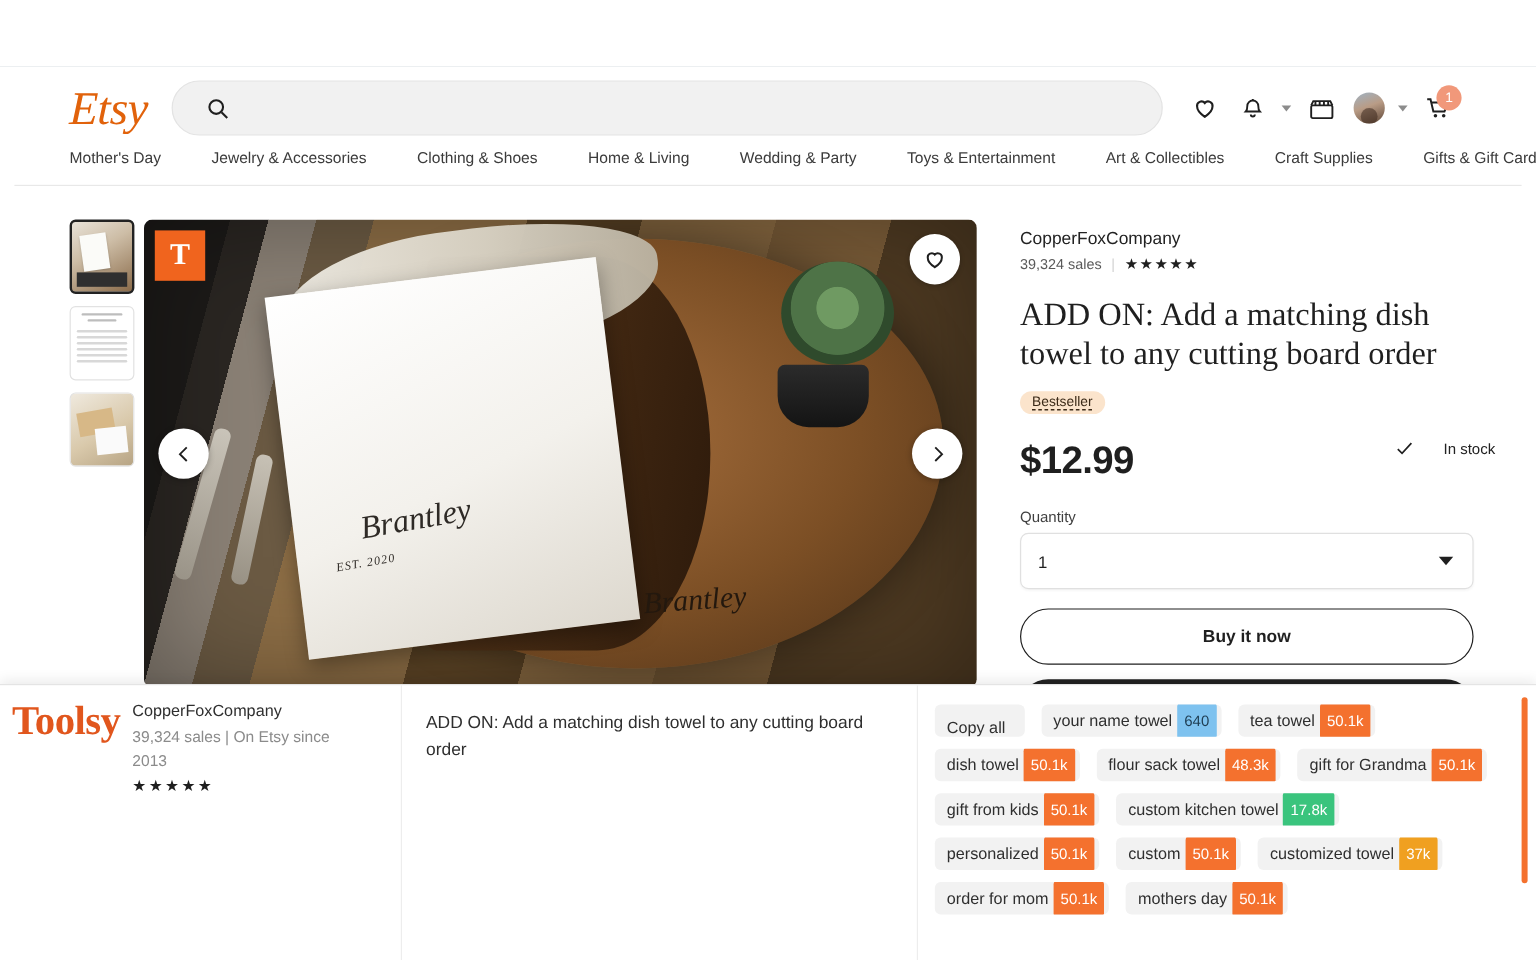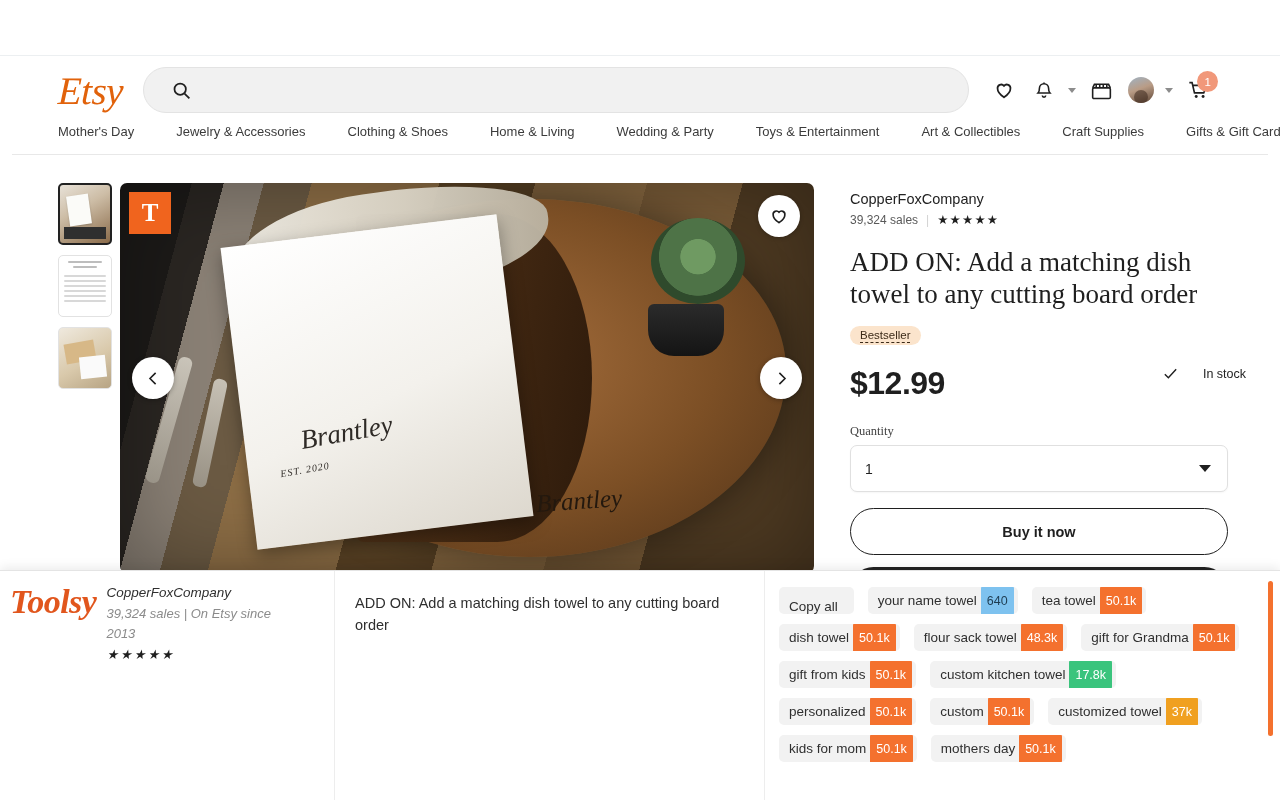--- a/index.html
+++ b/index.html
@@ -216,21 +216,21 @@
   }
   .bestseller {
     display:inline-block; margin-top:16px; background:#fbe4cc; color:#3b2a18;
     border-radius:12px; padding:3px 10px 4px; font-size:11.5px;
     text-decoration: underline; text-decoration-style: dashed;
     text-underline-offset: 3px; cursor:pointer;
   }
   .price-row { display:flex; align-items:flex-start; justify-content:space-between; margin-top:20px; }
   .price { font-size:32px; font-weight:700; color:#1f1f1f; letter-spacing:-0.5px; }
   .stock { display:flex; align-items:center; gap:24px; font-size:12.5px; color:#222; padding-bottom:7px; }
-  .qty-label { font-size:12.5px; color:#3f3f3f; margin-top:22px; margin-bottom:6px;font-family:Liberation Serif, serif; }
+  .qty-label { font-size:12.5px; color:#3f3f3f; margin-top:22px; margin-bottom:6px; }
   .qty-select {
     width:378px; height:47px; border:1px solid #e0e0e0; border-radius:7px;
     background:#fff; display:flex; align-items:center; justify-content:space-between;
     padding: 0 16px 0 14px; cursor:pointer; box-shadow: 0 1px 2px rgba(0,0,0,.04);
   }
   .qty-value { font-size:14px; color:#1f1f1f; }
   .tri-dn { width:0;height:0;border-left:6px solid transparent;border-right:6px solid transparent;border-top:7px solid #1f1f1f; }
   .btn-buy {
     width:378px; height:47px; margin-top:16px; border-radius:24px;
     border:1.5px solid #1f1f1f; background:#fff; color:#1f1f1f;
@@ -246,21 +246,21 @@
 
   
   .toolsy {
     position:absolute; left:0; bottom:0; width:1280px; height:230px;
     background:#fff; border-top:1px solid #e4e4e4;
     box-shadow: 0 -3px 10px rgba(0,0,0,.08);
     display:flex; overflow:hidden;
   }
   .ts-col-shop {
     width:335px; flex:0 0 auto; display:flex; padding:14px 12px 0 10px;
-    border-right:1px solid #ededed; gap: 10px; font-style: italic;
+    border-right:1px solid #ededed; gap: 10px;
   }
   .toolsy-logo {
     font-family:"Liberation Serif", serif; font-size:34px; color:#e1561d;
     font-weight:700; line-height:1; letter-spacing:-0.5px; flex:0 0 auto;
   }
   .ts-shop-name { font-size:13.5px; color:#2f2f2f; margin-bottom:4px; }
   .ts-shop-meta { font-size:13px; color:#8b8b8b; line-height:1.5; max-width:175px; }
   .ts-stars { color:#1f1f1f; font-size:13px; letter-spacing:2px; margin-top:4px; }
   .ts-col-title {
     width:430px; flex:0 0 auto; padding:22px 24px 0 20px;
@@ -511,21 +511,21 @@
           </div>
         <div class="tag">
             <span class="tag-label">custom</span>
             <span class="tag-count" style="background: rgb(244, 113, 46); color: rgb(255, 255, 255);">50.1k</span>
           </div>
         <div class="tag">
             <span class="tag-label">customized towel</span>
             <span class="tag-count" style="background: rgb(240, 160, 32); color: rgb(255, 255, 255);">37k</span>
           </div>
         <div class="tag">
-            <span class="tag-label">kids for mom</span>
+            <span class="tag-label">order for mom</span>
             <span class="tag-count" style="background: rgb(244, 113, 46); color: rgb(255, 255, 255);">50.1k</span>
           </div>
         <div class="tag">
             <span class="tag-label">mothers day</span>
             <span class="tag-count" style="background: rgb(244, 113, 46); color: rgb(255, 255, 255);">50.1k</span>
           </div>
       </div>
       <div class="ts-scroll"></div>
     </div>
   </div>

